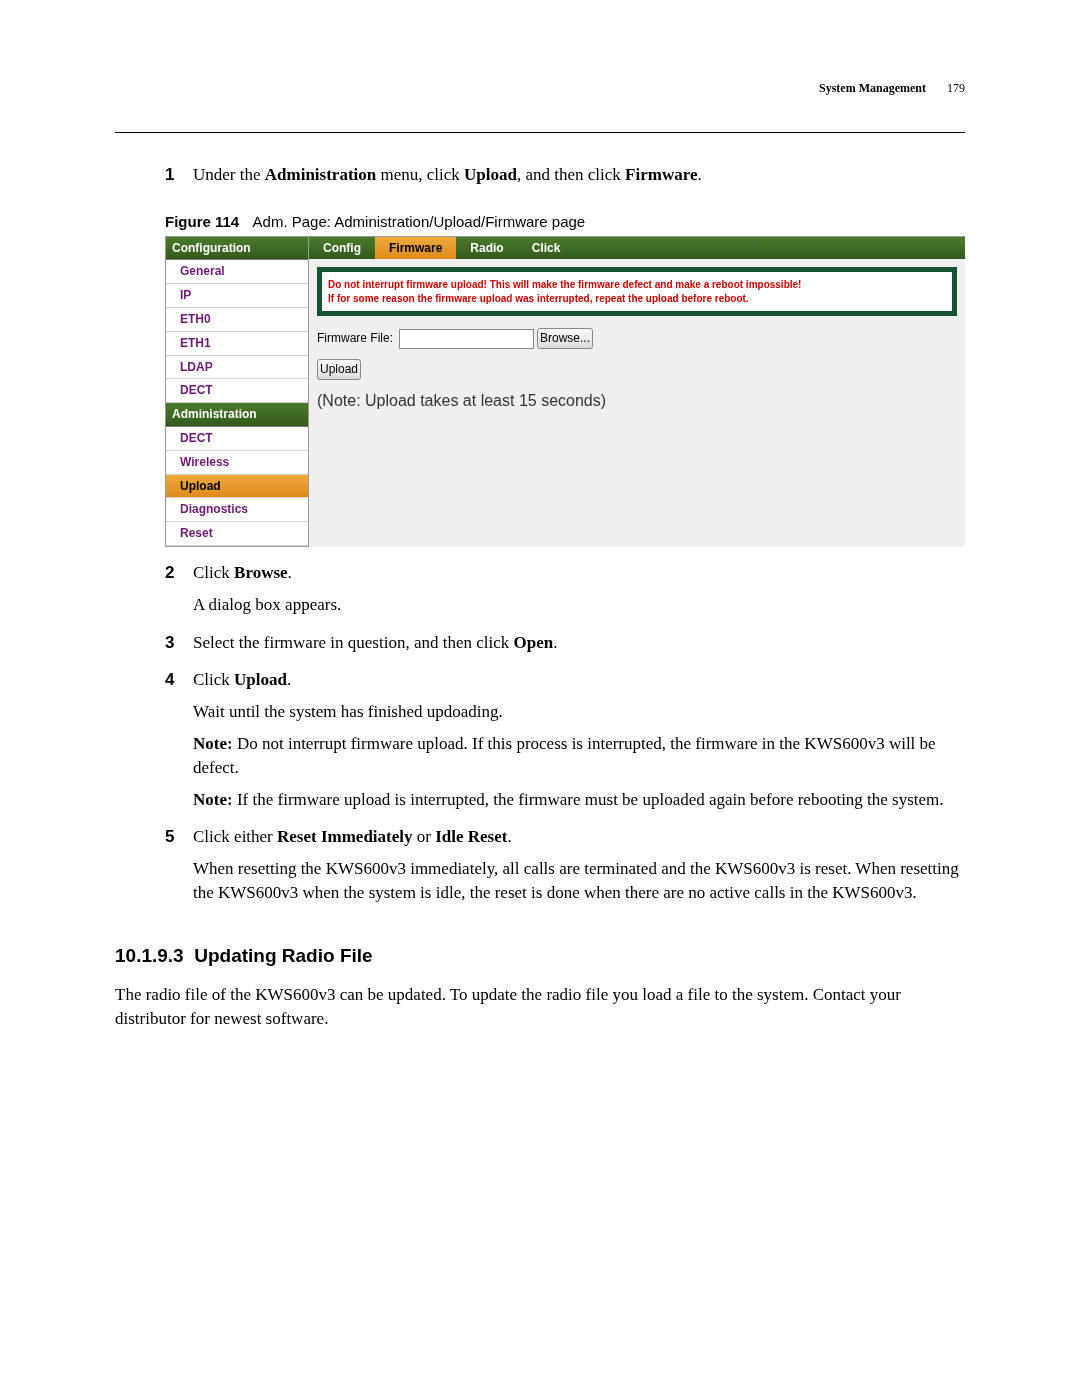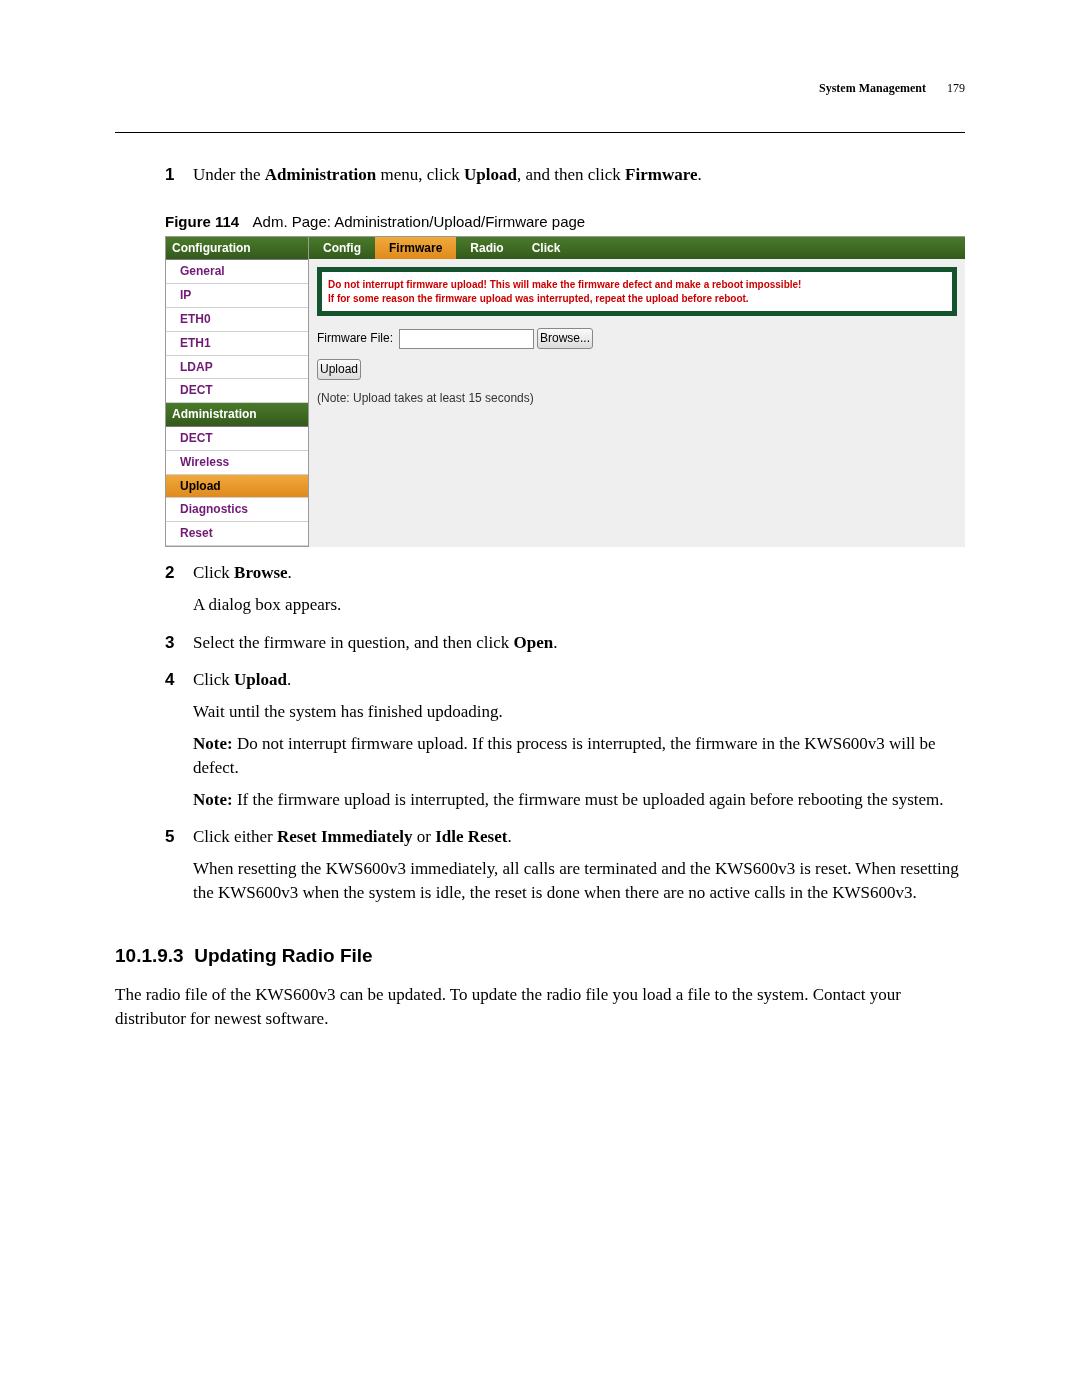--- a/index.html
+++ b/index.html
@@ -127,21 +127,21 @@
   .win-btn {
     font-family: Tahoma, Arial, sans-serif;
     font-size: 12px;
     background: linear-gradient(#fafafa, #dcdcdc);
     border: 1px solid #888;
     border-radius: 3px;
     padding: 1px 2px;
     cursor: pointer;
     display: inline-block;
   }
-  .note-small { font-size: 12px; color: #333; }
+  .note-small { font-size: 16px; color: #333; }
   .section-h {
     font-family: Arial, Helvetica, sans-serif;
     font-weight: bold;
     font-size: 19px;
     margin: 30px 0 14px 0;
   }
   .body-p { margin: 0 0 10px 0; }
   .footer {
     position: absolute;
     bottom: 38px;

